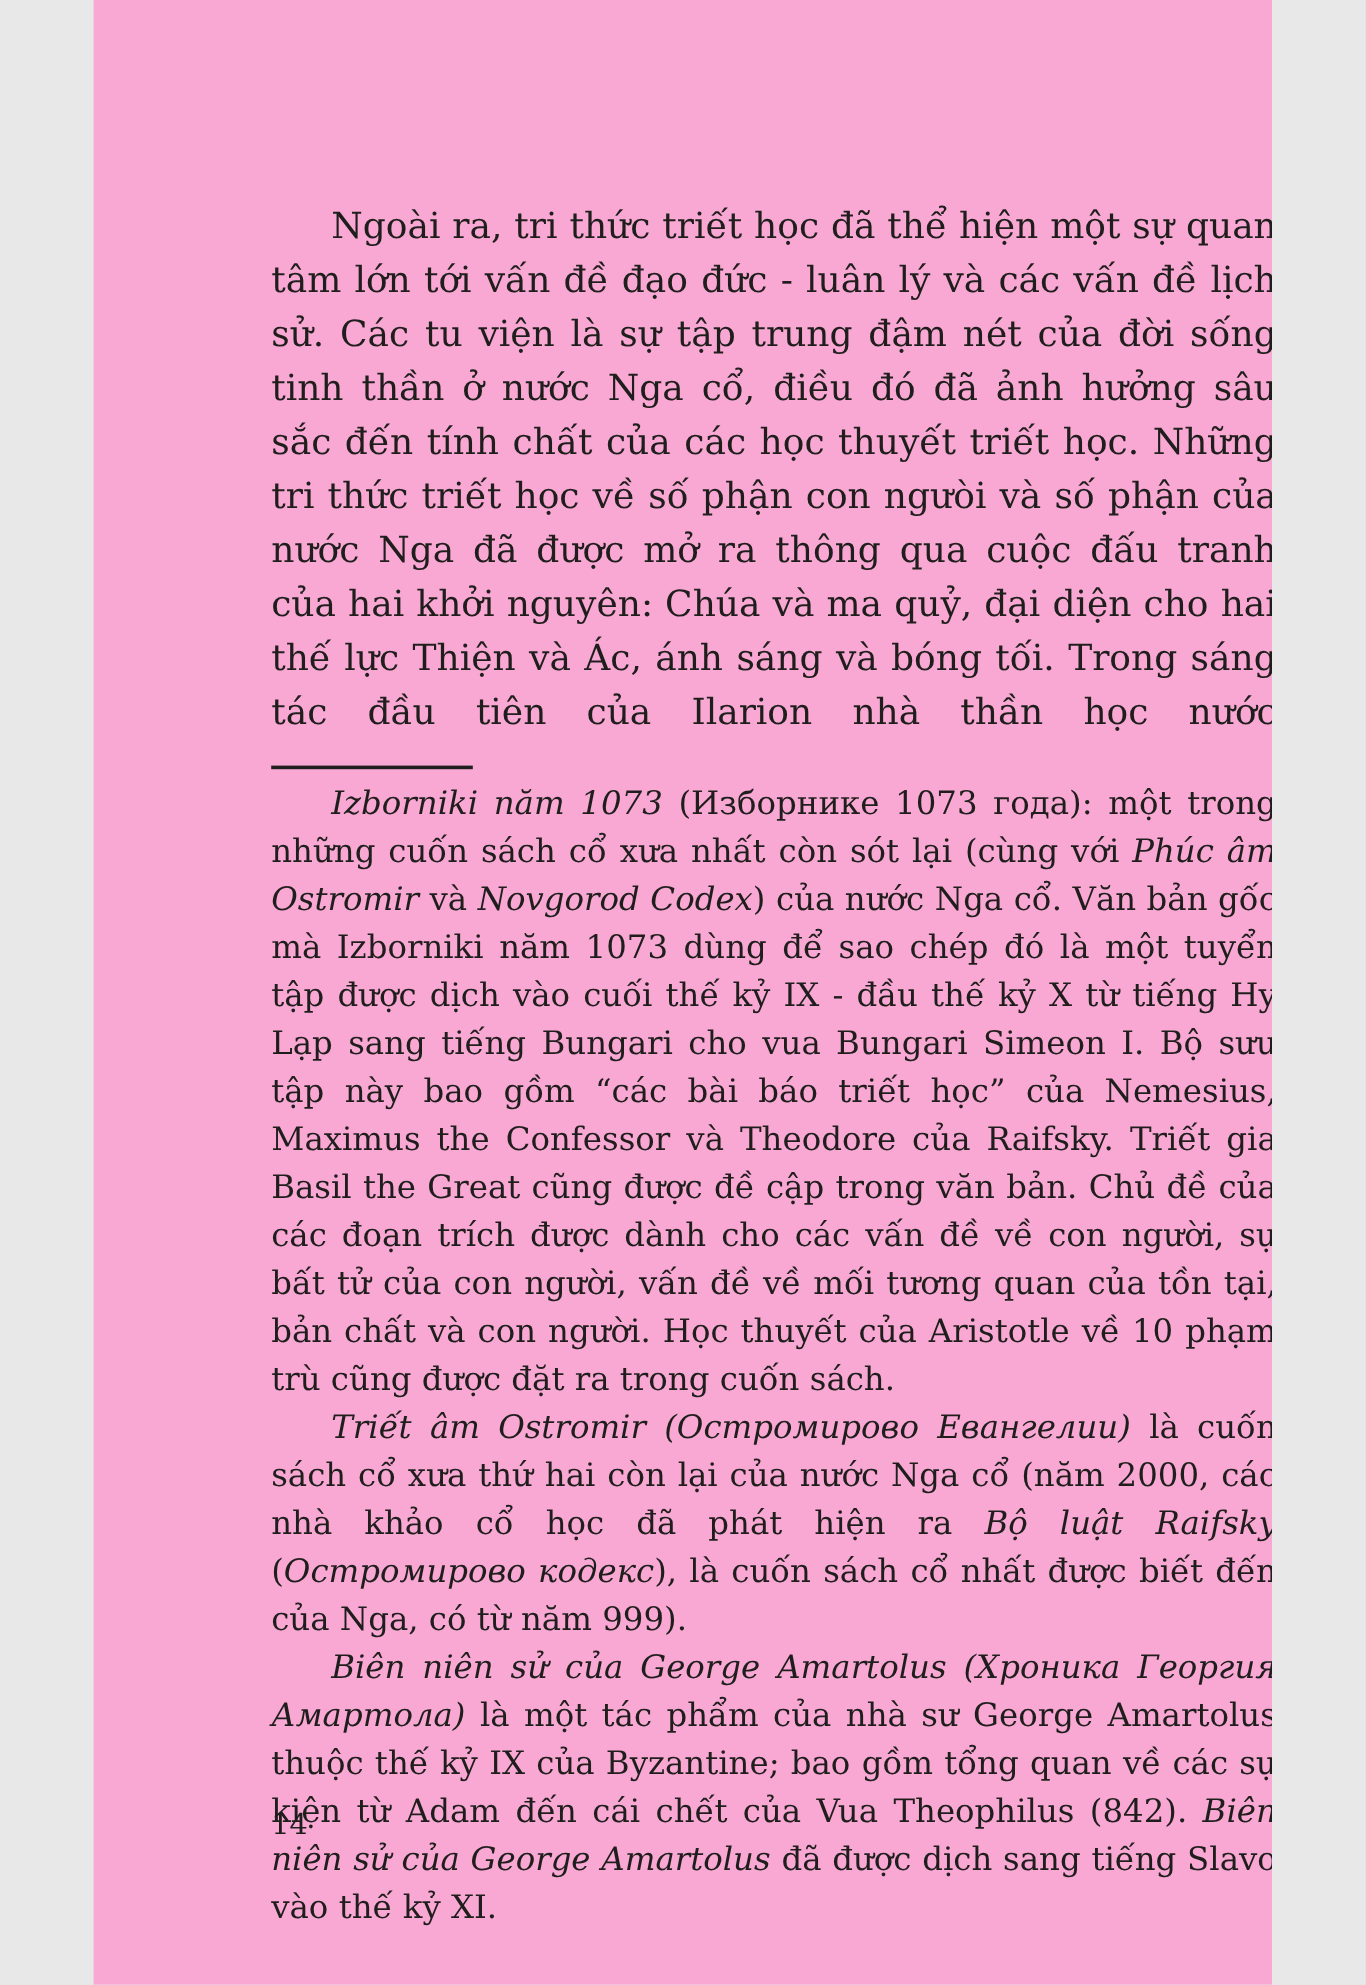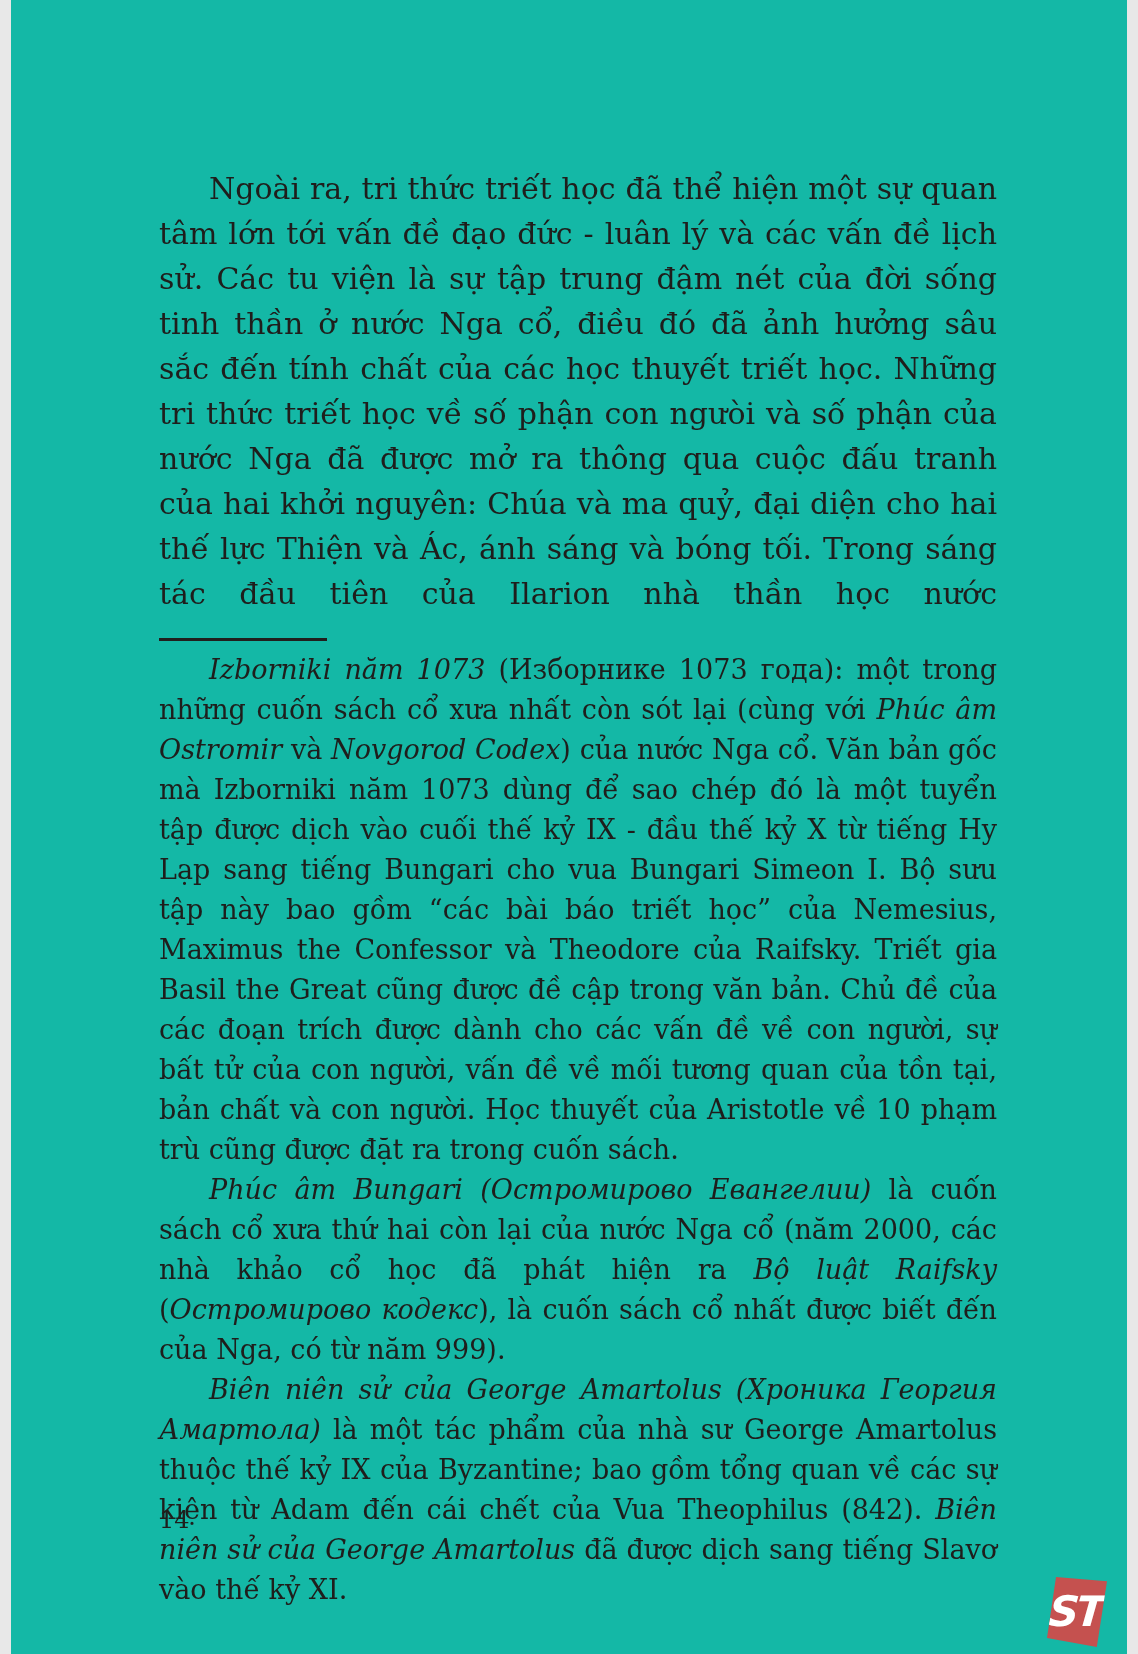--- a/index.html
+++ b/index.html
@@ -1,20 +1,20 @@
 <!DOCTYPE html>
 <html><head>
 <meta charset="utf-8">
 <style>
   html,body { margin:0; padding:0; background:#e8e8e8; }
   .page {
     position:relative;
-    width:1116px; height:1654px;
+    width:982px; height:1654px;
     margin:0 auto;
-    background:#14b8a6;
+    background:#f9a8d4;
     font-family:"DejaVu Serif", serif;
     color:#1f1e1c;
     overflow:hidden;
   }
   .main-text {
     position:absolute;
     left:148px; top:166px; width:838px;
     font-size:30px; line-height:45px;
     text-align:justify;
     text-align-last:justify;
@@ -66,21 +66,21 @@
 
   <div class="main-text">
     <p>Ngoài ra, tri thức triết học đã thể hiện một sự quan tâm lớn tới vấn đề đạo đức - luân lý và các vấn đề lịch sử. Các tu viện là sự tập trung đậm nét của đời sống tinh thần ở nước Nga cổ, điều đó đã ảnh hưởng sâu sắc đến tính chất của các học thuyết triết học. Những tri thức triết học về số phận con ngưòi và số phận của nước Nga đã được mở ra thông qua cuộc đấu tranh của hai khởi nguyên: Chúa và ma quỷ, đại diện cho hai thế lực Thiện và Ác, ánh sáng và bóng tối. Trong sáng tác đầu tiên của Ilarion nhà thần học nước</p>
   </div>
 
   <hr class="fn-rule">
 
   <div class="footnotes">
     <p><span class="it">Izborniki năm 1073</span><span> (Изборнике 1073 года): một trong những cuốn sách cổ xưa nhất còn sót lại (cùng với </span><span class="it">Phúc âm Ostromir</span><span> và </span><span class="it">Novgorod Codex</span><span>) của nước Nga cổ. Văn bản gốc mà Izborniki năm 1073 dùng để sao chép đó là một tuyển tập được dịch vào cuối thế kỷ IX - đầu thế kỷ X từ tiếng Hy Lạp sang tiếng Bungari cho vua Bungari Simeon I. Bộ sưu tập này bao gồm “các bài báo triết học” của Nemesius, Maximus the Confessor và Theodore của Raifsky. Triết gia Basil the Great cũng được đề cập trong văn bản. Chủ đề của các đoạn trích được dành cho các vấn đề về con người, sự bất tử của con người, vấn đề về mối tương quan của tồn tại, bản chất và con người. Học thuyết của Aristotle về 10 phạm trù cũng được đặt ra trong cuốn sách.</span></p>
 
-    <p><span class="it">Phúc âm Bungari (Остромирово Евангелии)</span><span> là cuốn sách cổ xưa thứ hai còn lại của nước Nga cổ (năm 2000, các nhà khảo cổ học đã phát hiện ra </span><span class="it">Bộ luật Raifsky</span><span> (</span><span class="it">Остромирово кодекс</span><span>), là cuốn sách cổ nhất được biết đến của Nga, có từ năm 999).</span></p>
+    <p><span class="it">Triết âm Ostromir (Остромирово Евангелии)</span><span> là cuốn sách cổ xưa thứ hai còn lại của nước Nga cổ (năm 2000, các nhà khảo cổ học đã phát hiện ra </span><span class="it">Bộ luật Raifsky</span><span> (</span><span class="it">Остромирово кодекс</span><span>), là cuốn sách cổ nhất được biết đến của Nga, có từ năm 999).</span></p>
 
     <p><span class="it">Biên niên sử của George Amartolus (Хроника Георгия Амартола)</span><span> là một tác phẩm của nhà sư George Amartolus thuộc thế kỷ IX của Byzantine; bao gồm tổng quan về các sự kiện từ Adam đến cái chết của Vua Theophilus (842). </span><span class="it">Biên niên sử của George Amartolus</span><span> đã được dịch sang tiếng Slavơ vào thế kỷ XI.</span></p>
   </div>
 
   <div class="page-number">14</div>
 
   <div class="logo">
     <div class="logo-block" style="background: rgb(197, 81, 79);">
       <span class="logo-text">ST</span>
     </div>

